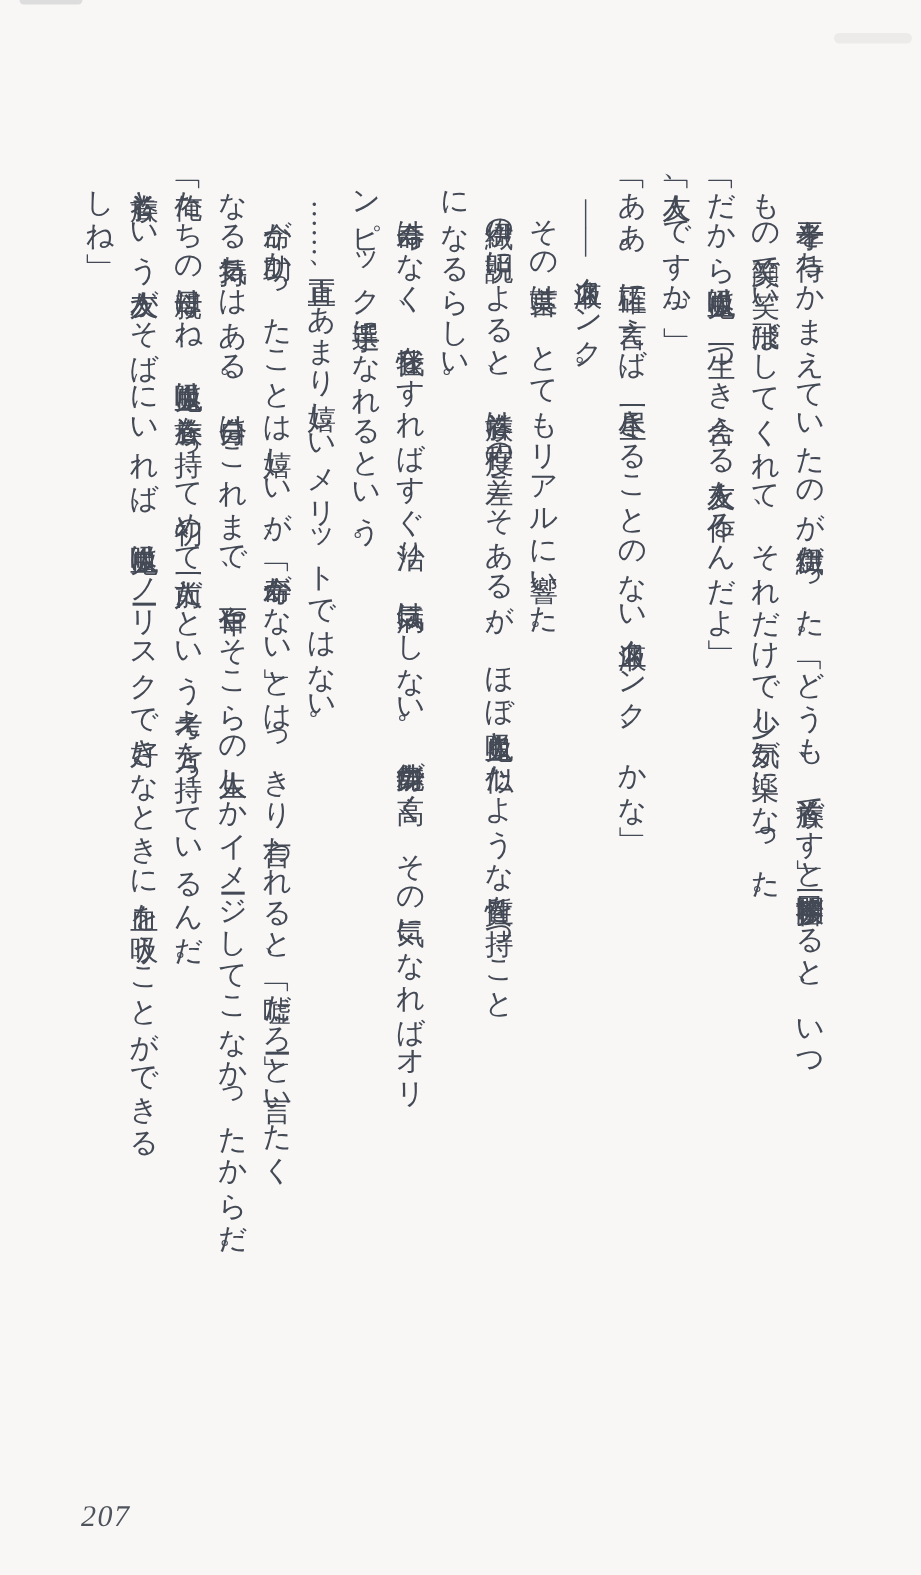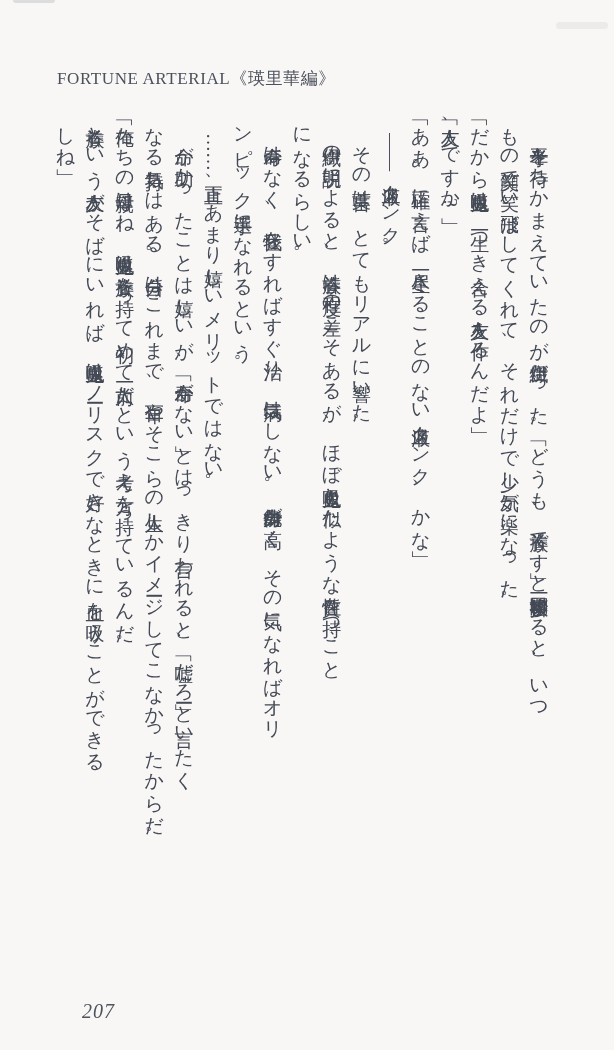--- a/index.html
+++ b/index.html
@@ -55,32 +55,30 @@
   .vline {
     white-space: nowrap;
   }
   .page-number {
     position: absolute;
     left: 54px; top: 1000px;
     font-size: 20px;
     font-style: italic;
     color: #4e535c;
     letter-spacing: 1px;
-    margin-left: 28px;
   }
 </style>
 </head>
 <body>
 
 <div class="page">
 
   <div class="smudge-top-left"></div>
   <div class="smudge-top-right"></div>
 
-  <div class="running-head">FORTUNE ARTERIAL《瑛里華編》</div>
 
   <div class="text-block">
     <div class="vline">　孝平を待ちかまえていたのが伊織だった。「どうも、眷族です」と開口一番挨拶すると、いつ</div>
     <div class="vline">もの笑顔で笑い飛ばしてくれて、それだけで少し気が楽になった。</div>
     <div class="vline">「だから吸血鬼は、一生つき合える友人を作るんだよ」</div>
     <div class="vline">「友人、ですか?」</div>
     <div class="vline">「ああ。正確に言えば、一生尽きることのない血液タンク、かな」</div>
     <div class="vline">　――血液タンク。</div>
     <div class="vline">　その言葉は、とてもリアルに響いた。</div>
     <div class="vline">　伊織の説明によると、眷族は程度の差こそあるが、ほぼ吸血鬼と似たような性質を持つこと</div>

